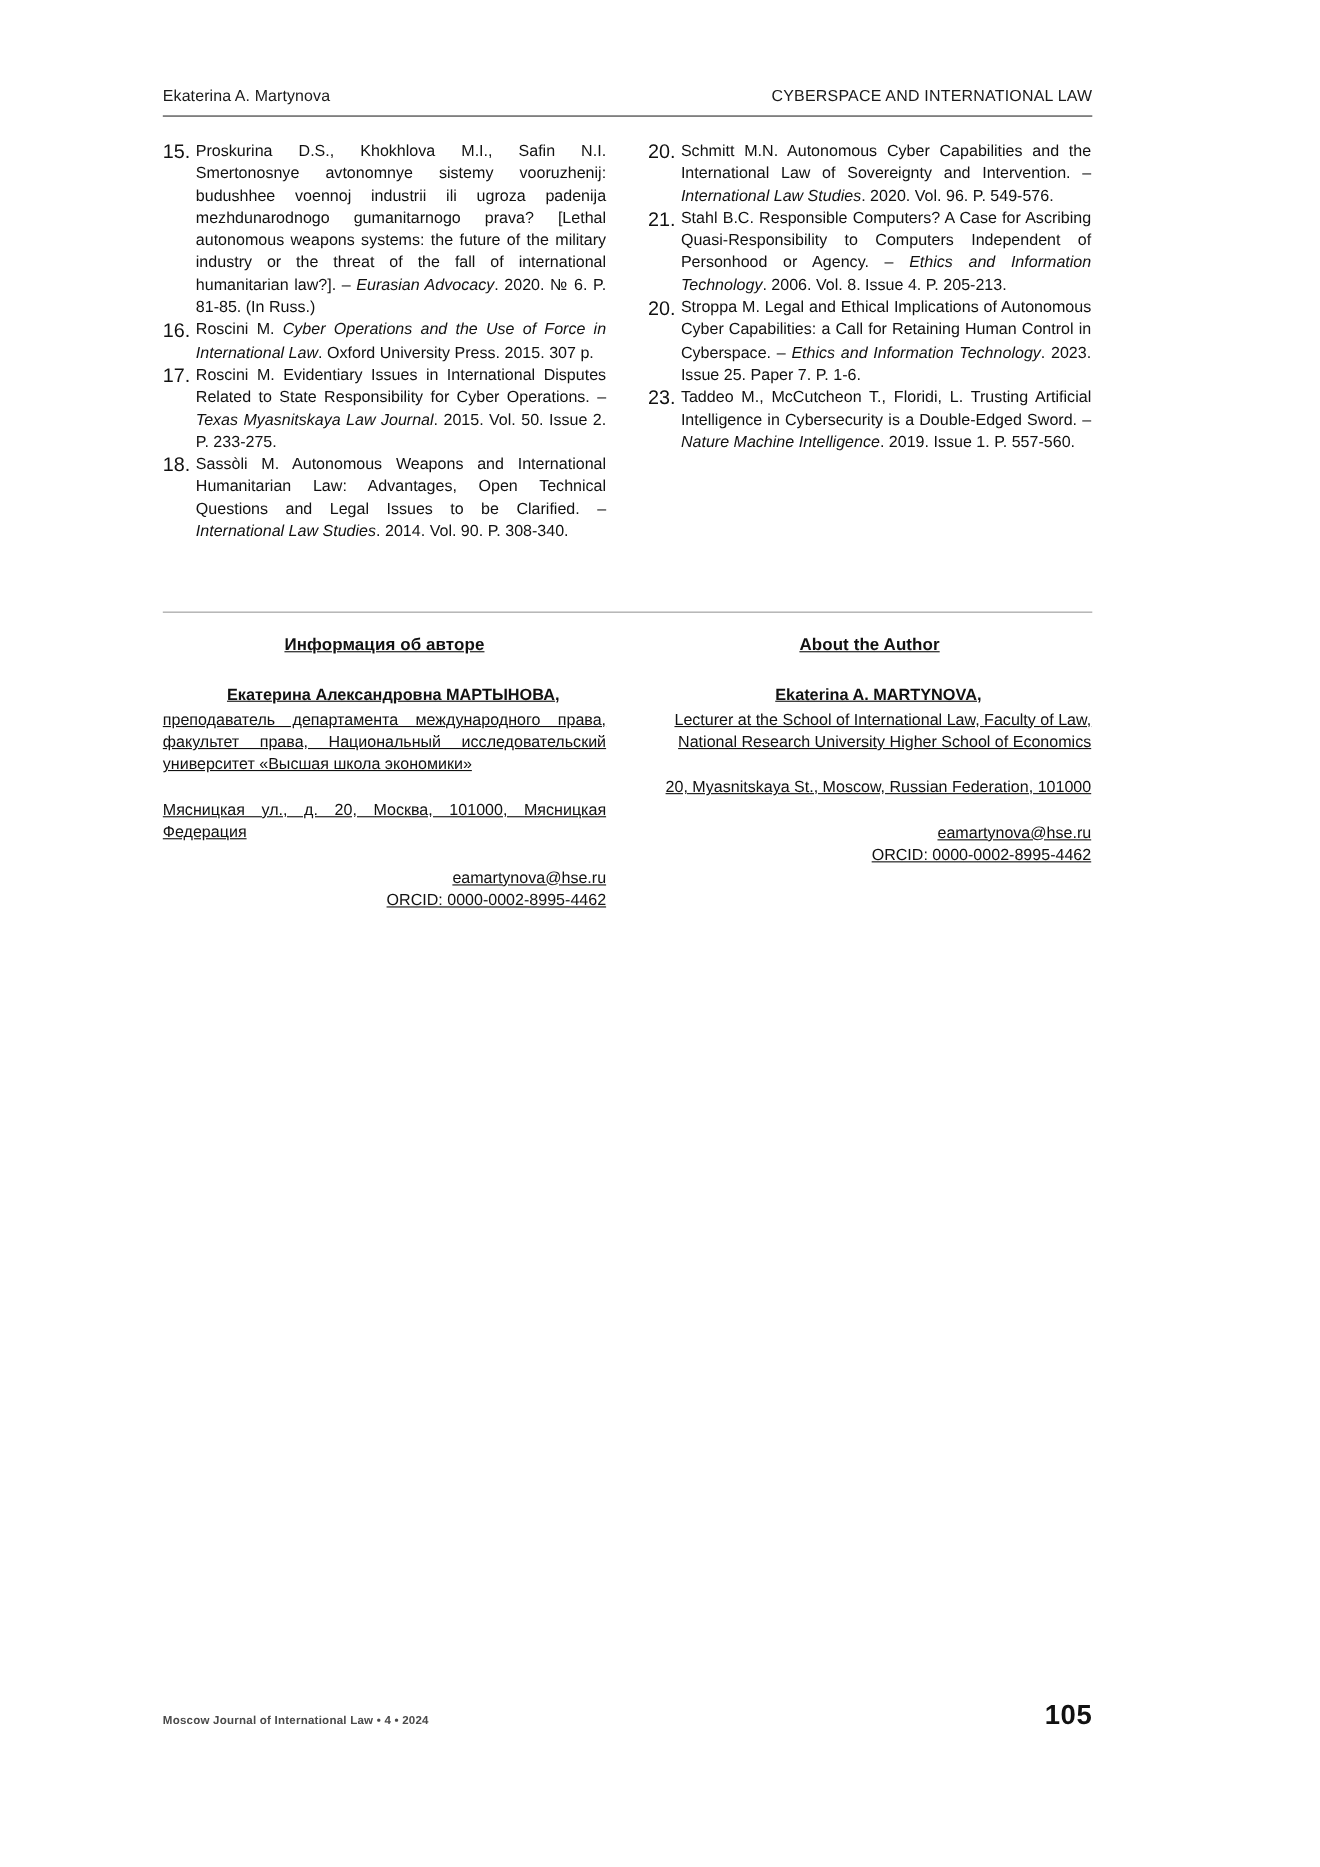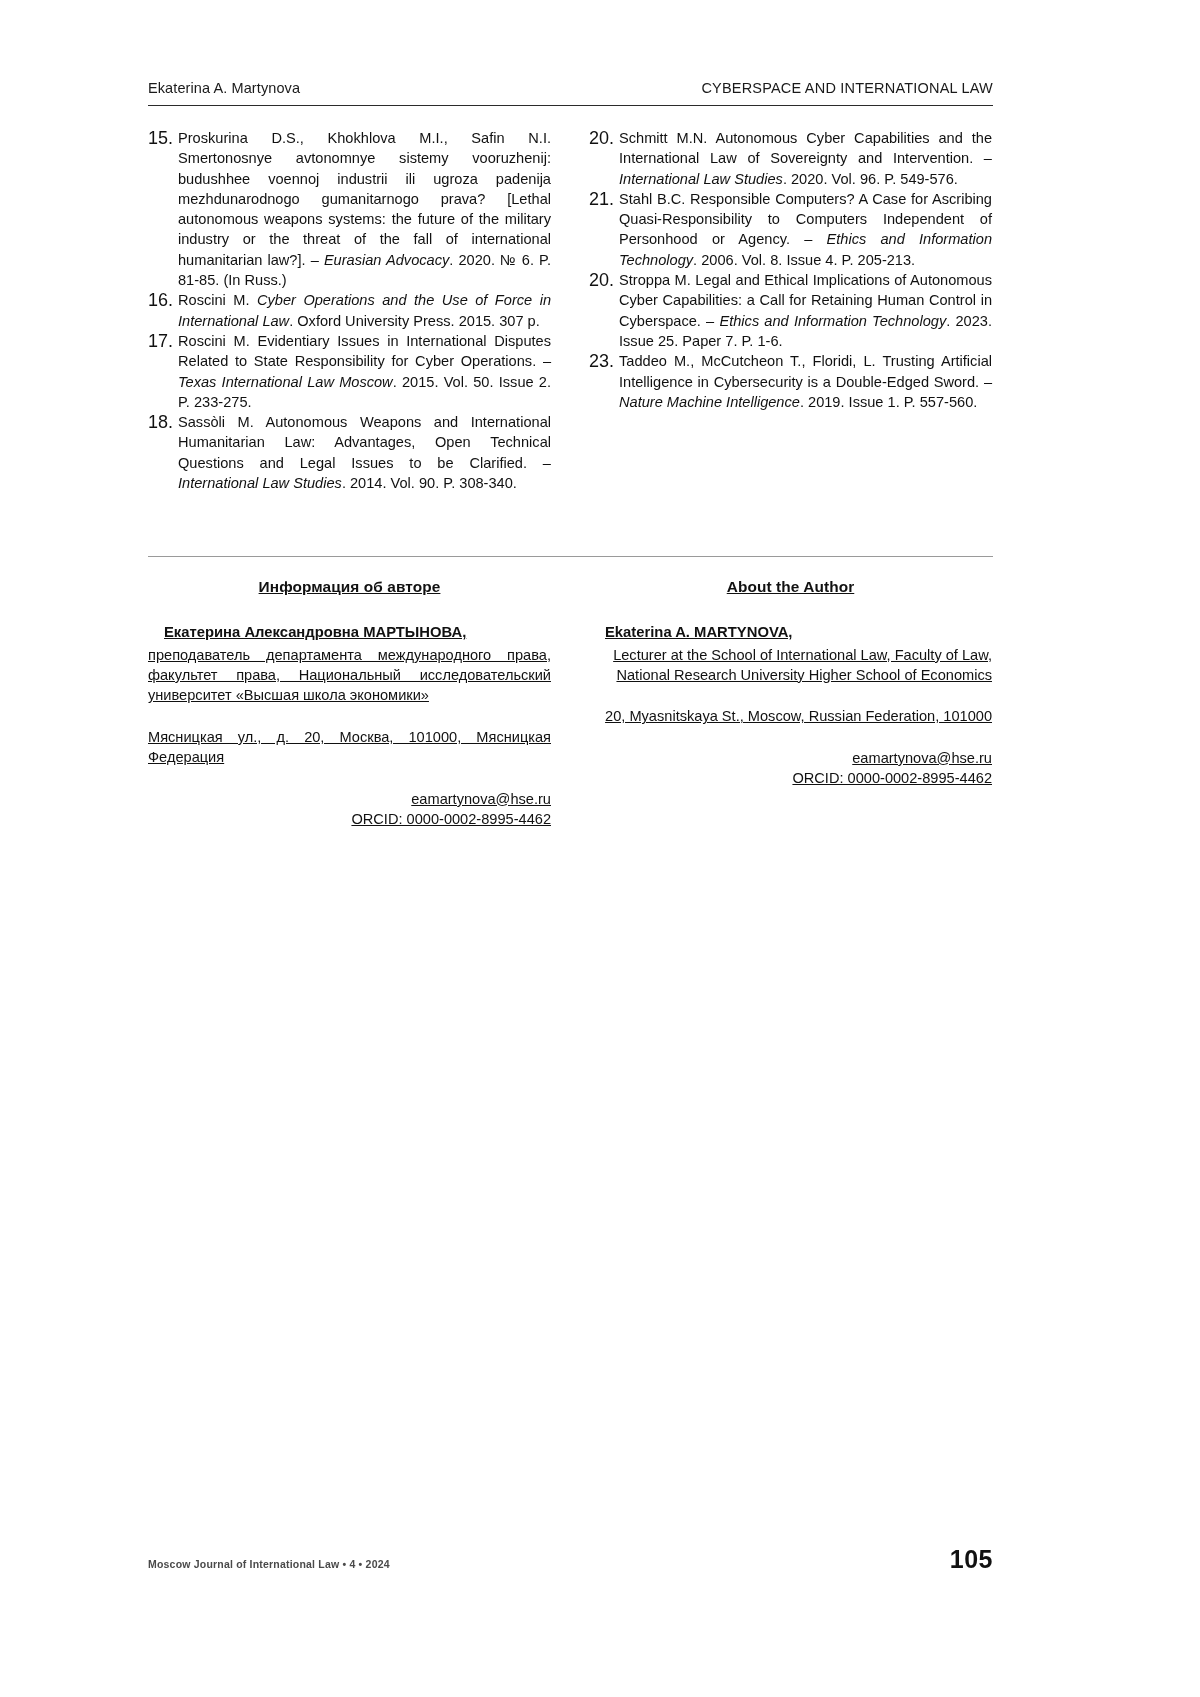--- a/index.html
+++ b/index.html
@@ -106,20 +106,21 @@
     font-size: 15.4px;
     font-weight: bold;
     text-align: center;
     letter-spacing: 0.1px;
   }
   .acol .name {
     font-size: 14.8px;
     font-weight: bold;
     margin: 0 0 2px 16px;
     line-height: 20.5px;
+    text-align: center;
   }
   .acol p {
     margin: 0;
     font-size: 14.6px;
     line-height: 20.4px;
     text-align: justify;
   }
   .acol p.noj { text-align: right; }
   .gap-lg { height: 21px; }
   .gap-md { height: 21px; }
@@ -152,21 +153,21 @@
     <div class="left">Ekaterina A. Martynova</div>
     <div class="right">CYBERSPACE AND INTERNATIONAL LAW</div>
   </div>
   <div class="runhead-rule"></div>
 
   <div class="cols">
     <div class="col">
       <ol class="reflist" id="ref-left">
           <li><span class="num">15.</span><span><span>Proskurina D.S., Khokhlova M.I., Safin N.I. Smertonosnye avtonomnye sistemy vooruzhenij: budushhee voennoj industrii ili ugroza padenija mezhdunarodnogo gumanitarnogo prava? [Lethal autonomous weapons systems: the future of the military industry or the threat of the fall of international humanitarian law?]. – </span><span class="it">Eurasian Advocacy</span><span>. 2020. № 6. P. 81-85. (In Russ.)</span></span></li>
           <li><span class="num">16.</span><span><span>Roscini M. </span><span class="it">Cyber Operations and the Use of Force in International Law</span><span>. Oxford University Press. 2015. 307 p.</span></span></li>
-          <li><span class="num">17.</span><span><span>Roscini M. Evidentiary Issues in International Disputes Related to State Responsibility for Cyber Operations. – </span><span class="it">Texas International Law Moscow</span><span>. 2015. Vol. 50. Issue 2. P. 233-275.</span></span></li>
+          <li><span class="num">17.</span><span><span>Roscini M. Evidentiary Issues in International Disputes Related to State Responsibility for Cyber Operations. – </span><span class="it">Texas Myasnitskaya Law Journal</span><span>. 2015. Vol. 50. Issue 2. P. 233-275.</span></span></li>
           <li><span class="num">18.</span><span><span>Sassòli M. Autonomous Weapons and International Humanitarian Law: Advantages, Open Technical Questions and Legal Issues to be Clarified. – </span><span class="it">International Law Studies</span><span>. 2014. Vol. 90. P. 308-340.</span></span></li>
         </ol>
     </div>
     <div class="col">
       <ol class="reflist" id="ref-right">
           <li><span class="num">20.</span><span><span>Schmitt M.N. Autonomous Cyber Capabilities and the International Law of Sovereignty and Intervention. – </span><span class="it">International Law Studies</span><span>. 2020. Vol. 96. P. 549-576.</span></span></li>
           <li><span class="num">21.</span><span><span>Stahl B.C. Responsible Computers? A Case for Ascribing Quasi-Responsibility to Computers Independent of Personhood or Agency. – </span><span class="it">Ethics and Information Technology</span><span>. 2006. Vol. 8. Issue 4. P. 205-213.</span></span></li>
           <li><span class="num">20.</span><span><span>Stroppa M. Legal and Ethical Implications of Autonomous Cyber Capabilities: a Call for Retaining Human Control in Cyberspace. – </span><span class="it">Ethics and Information Technology</span><span>. 2023. Issue 25. Paper 7. P. 1-6.</span></span></li>
           <li><span class="num">23.</span><span><span>Taddeo M., McCutcheon T., Floridi, L. Trusting Artificial Intelligence in Cybersecurity is a Double-Edged Sword. – </span><span class="it">Nature Machine Intelligence</span><span>. 2019. Issue 1. P. 557-560.</span></span></li>
         </ol>

